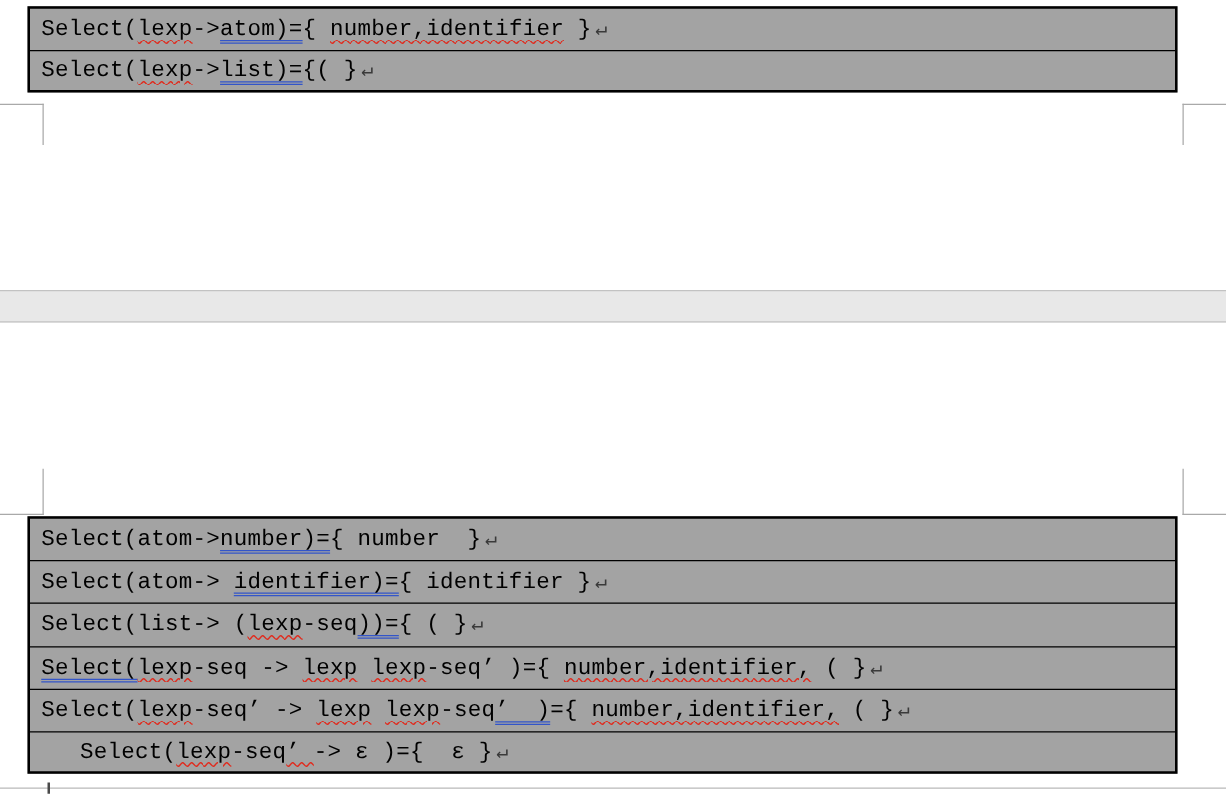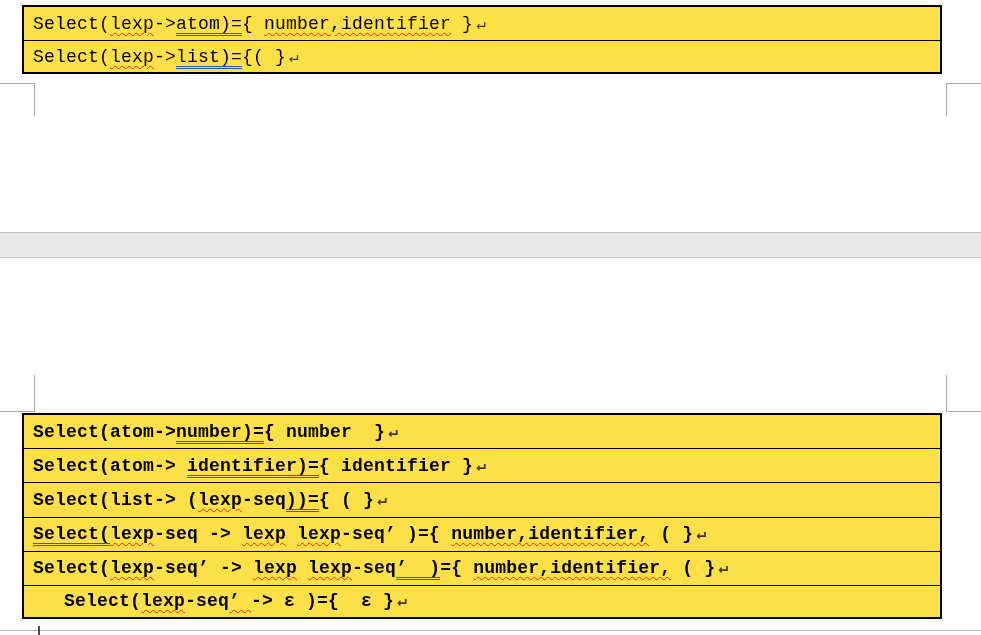--- a/index.html
+++ b/index.html
@@ -17,35 +17,35 @@
     font-family:"Liberation Mono","DejaVu Sans Mono",monospace;
     overflow:hidden;position:relative;
   }
   .doc-canvas{position:absolute;inset:0;}
 
   
   .gtable{
     position:absolute;
     left:22px;width:920px;
     border:2px solid var(--ink);
-    background:#fde047;
+    background:#a3a3a3;
     box-sizing:border-box;
   }
   .gtable-top{top:5px;}
   .gtable-bottom{top:413px;}
   .t-row{
     display:flex;align-items:center;
     padding-left:9px;
     border-bottom:1px solid var(--ink);
     box-sizing:border-box;
     height:34px;
   }
   .gtable .t-row:last-child{border-bottom:none;align-items:center;}
   .gtable-top .t-row:last-child{height:31px;}
-  .gtable-bottom .t-row{height:34.2px;font-weight:bold;}
+  .gtable-bottom .t-row{height:34.2px;}
   .gtable-bottom .t-row:last-child{height:31px;padding-left:40px;}
   .line{
     white-space:pre;
     font-size:18px;
     color:var(--ink);
     letter-spacing:0.2px;
   }
   .u-red{
     text-decoration-line:underline;
     text-decoration-style:wavy;

